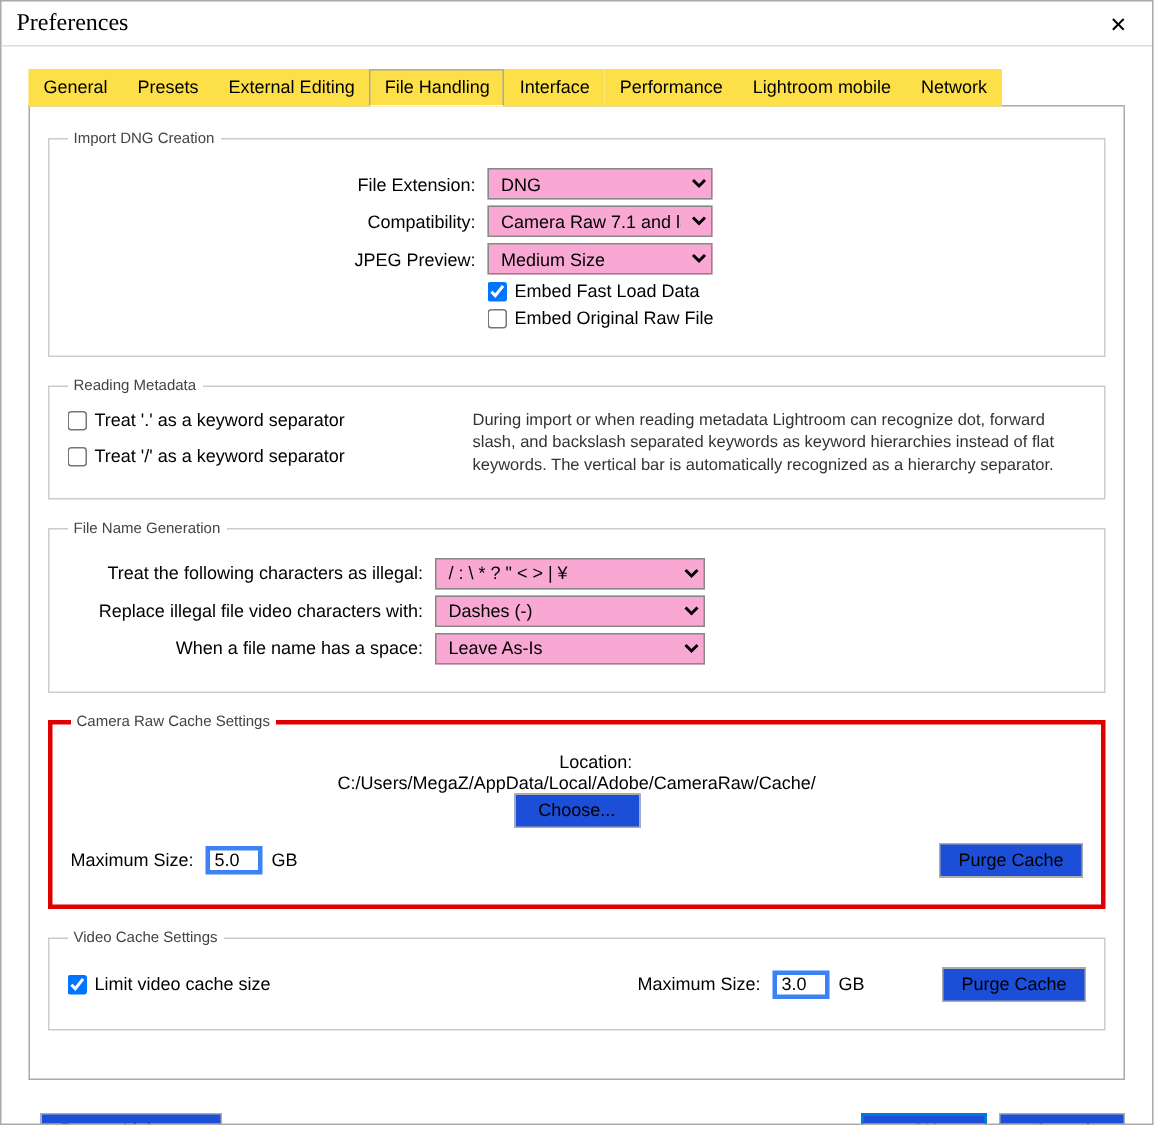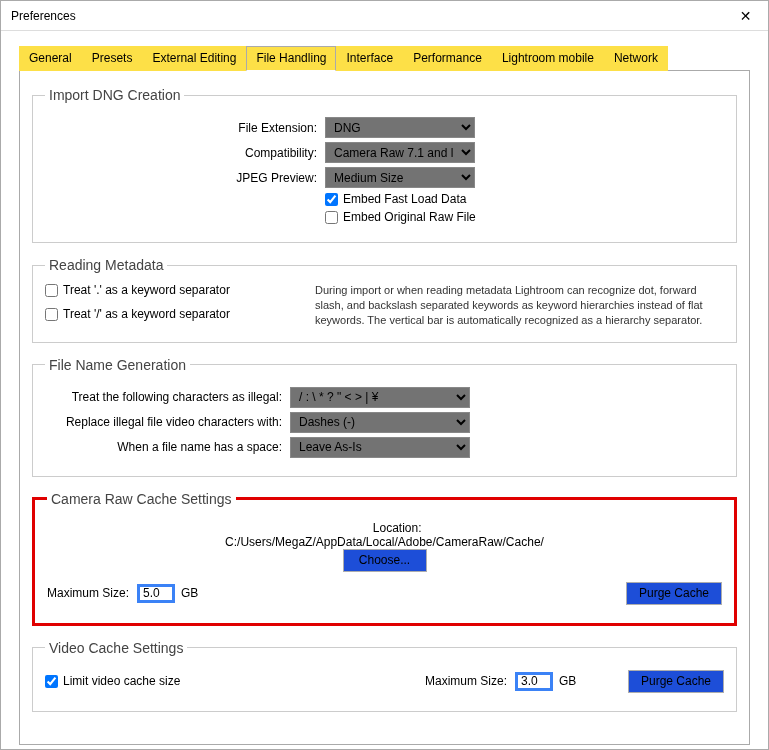--- a/index.html
+++ b/index.html
@@ -14,21 +14,21 @@
     overflow: hidden;
     border: 1px solid #aaa;
   }
   .titlebar {
     height: 30px;
     display: flex;
     align-items: center;
     padding: 0 0 0 10px;
     border-bottom: 1px solid #ddd;
   }
-  .titlebar .title { flex: 1; font-size: 12px; }
+  .titlebar .title { flex: 1; font-size: 16px; font-family: Liberation Serif, serif; }
   .titlebar .close {
     width: 45px; height: 29px;
     display: flex; align-items: center; justify-content: center;
     font-size: 14px; font-family: Arial;
   }
   .content { padding: 14px 18px 12px 18px; }
   .tabs {
     display: flex;
     border-bottom: 1px solid #aaa;
     position: relative;
@@ -54,39 +54,39 @@
   fieldset {
     border: 1px solid #ccc;
     margin: 6px 0 14px 0;
     padding: 10px 12px 14px 12px;
     position: relative;
   }
   fieldset.highlight {
     border: 3px solid #e00000;
   }
   legend {
-    font-size: 14px;
+    font-size: 10px;
     color: #444;
     padding: 0 4px;
     margin-top: 44px;
   }
   .row {
     display: flex;
     align-items: center;
     margin: 4px 0;
   }
   .row .lbl {
     text-align: right;
     padding-right: 8px;
   }
   select {
     font: inherit;
     height: 21px;
     border: 1px solid #888;
-    background: #737373;
+    background: #f9a8d4;
     padding: 0 4px;
   }
   input[type=text] {
     font: inherit;
     height: 19px;
     border: 3px solid #3b82f6;
     padding: 0 3px;
   }
   .chk {
     display: flex;

